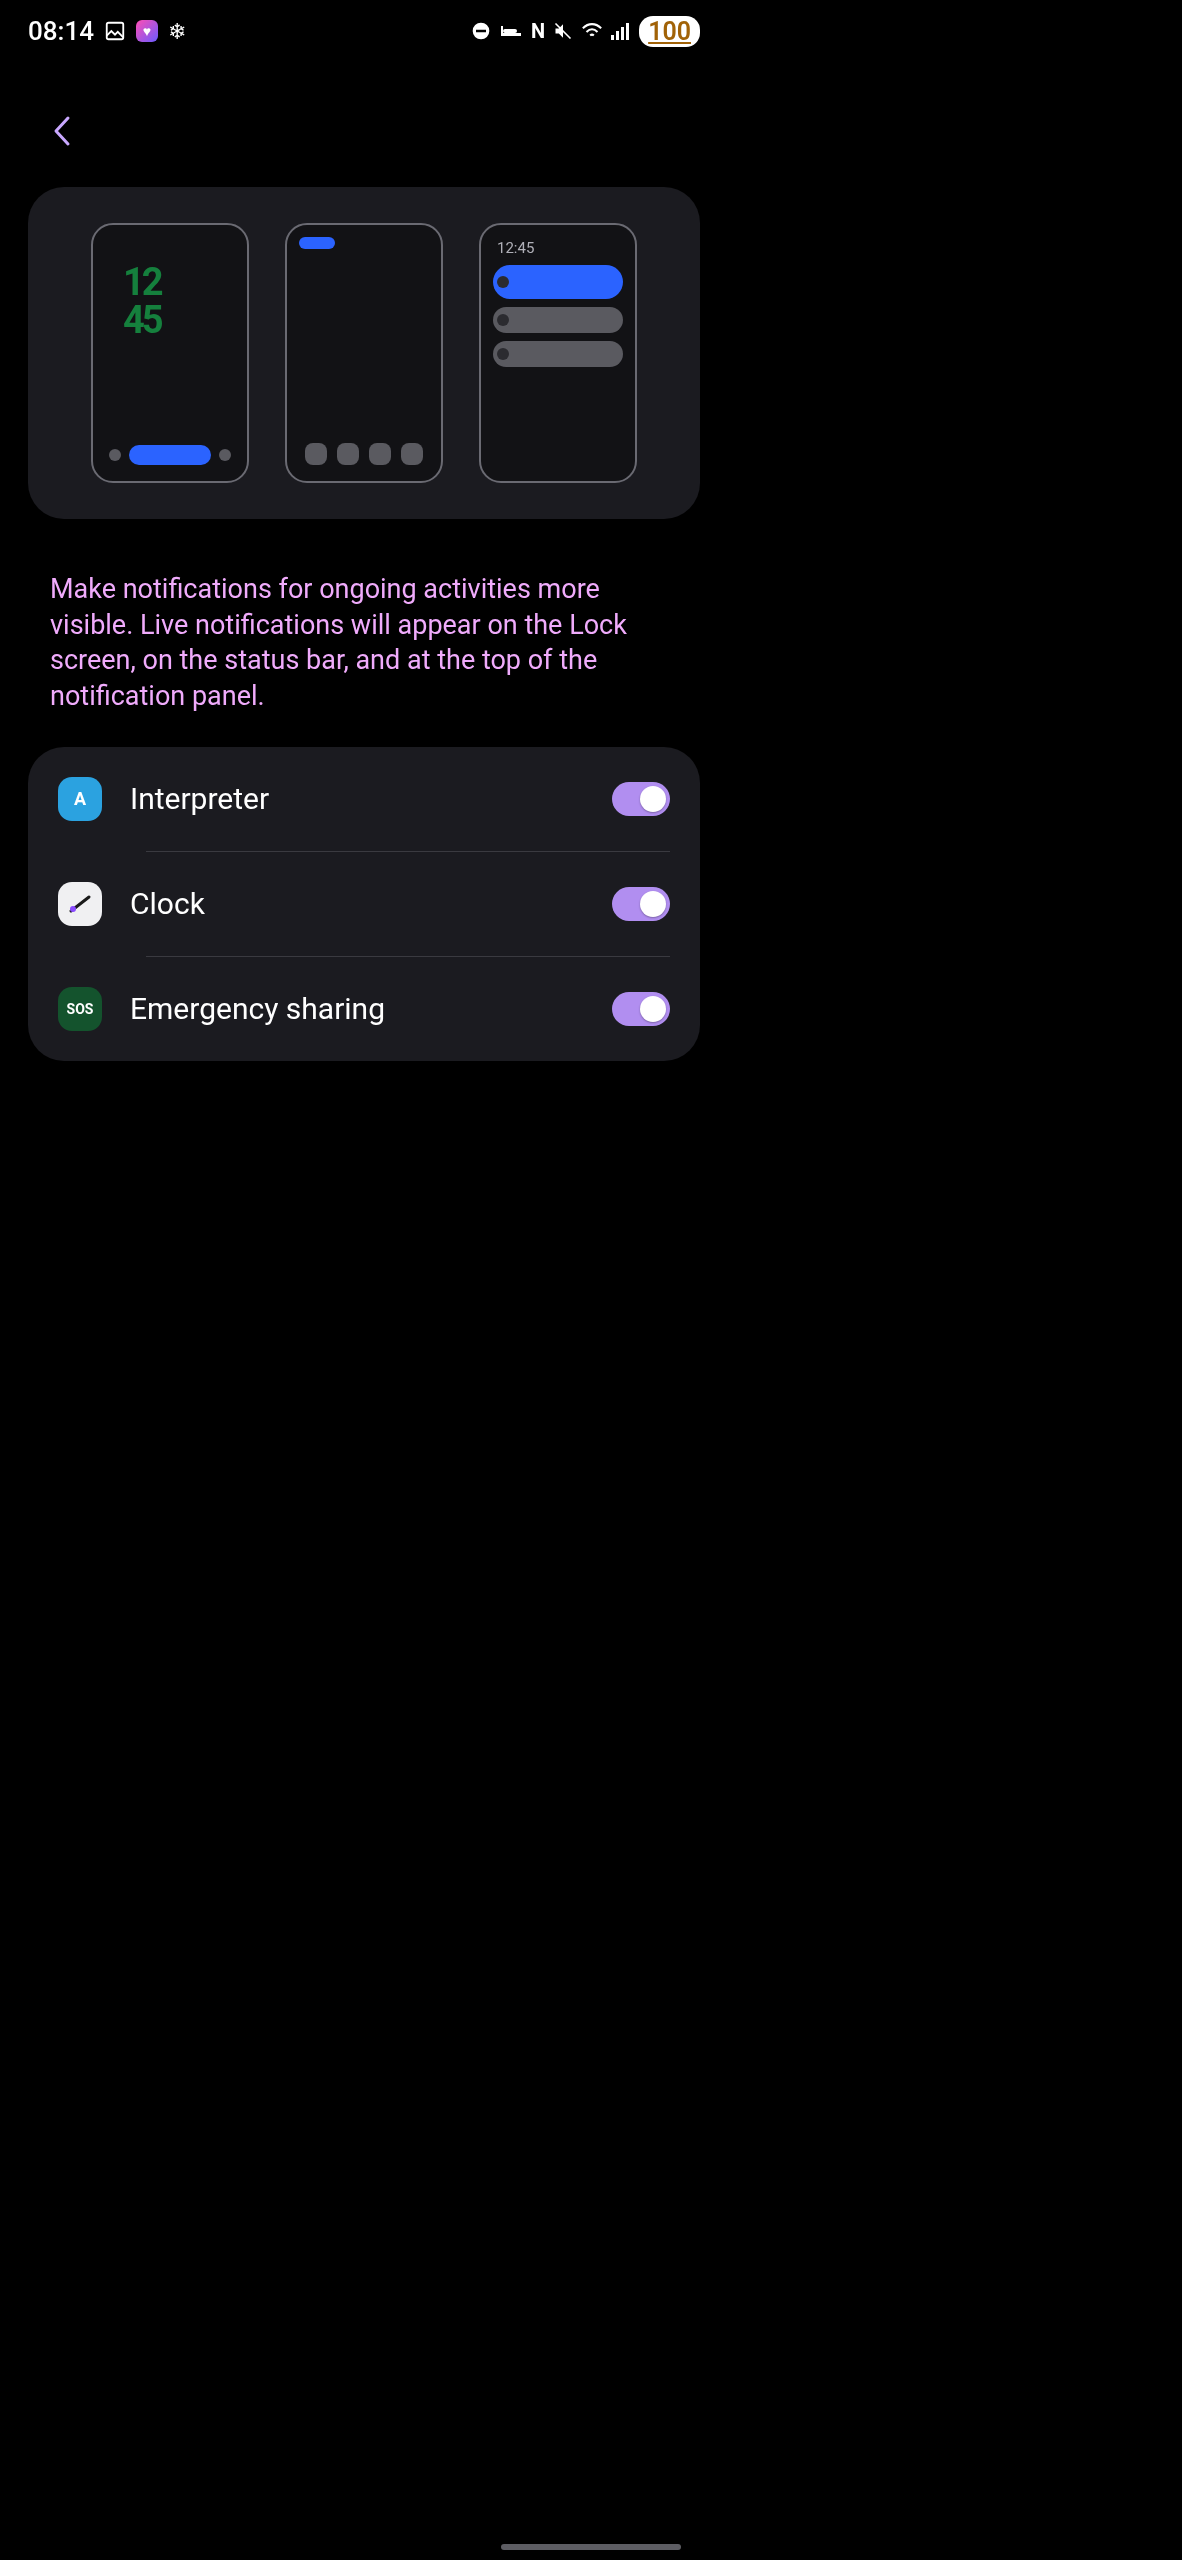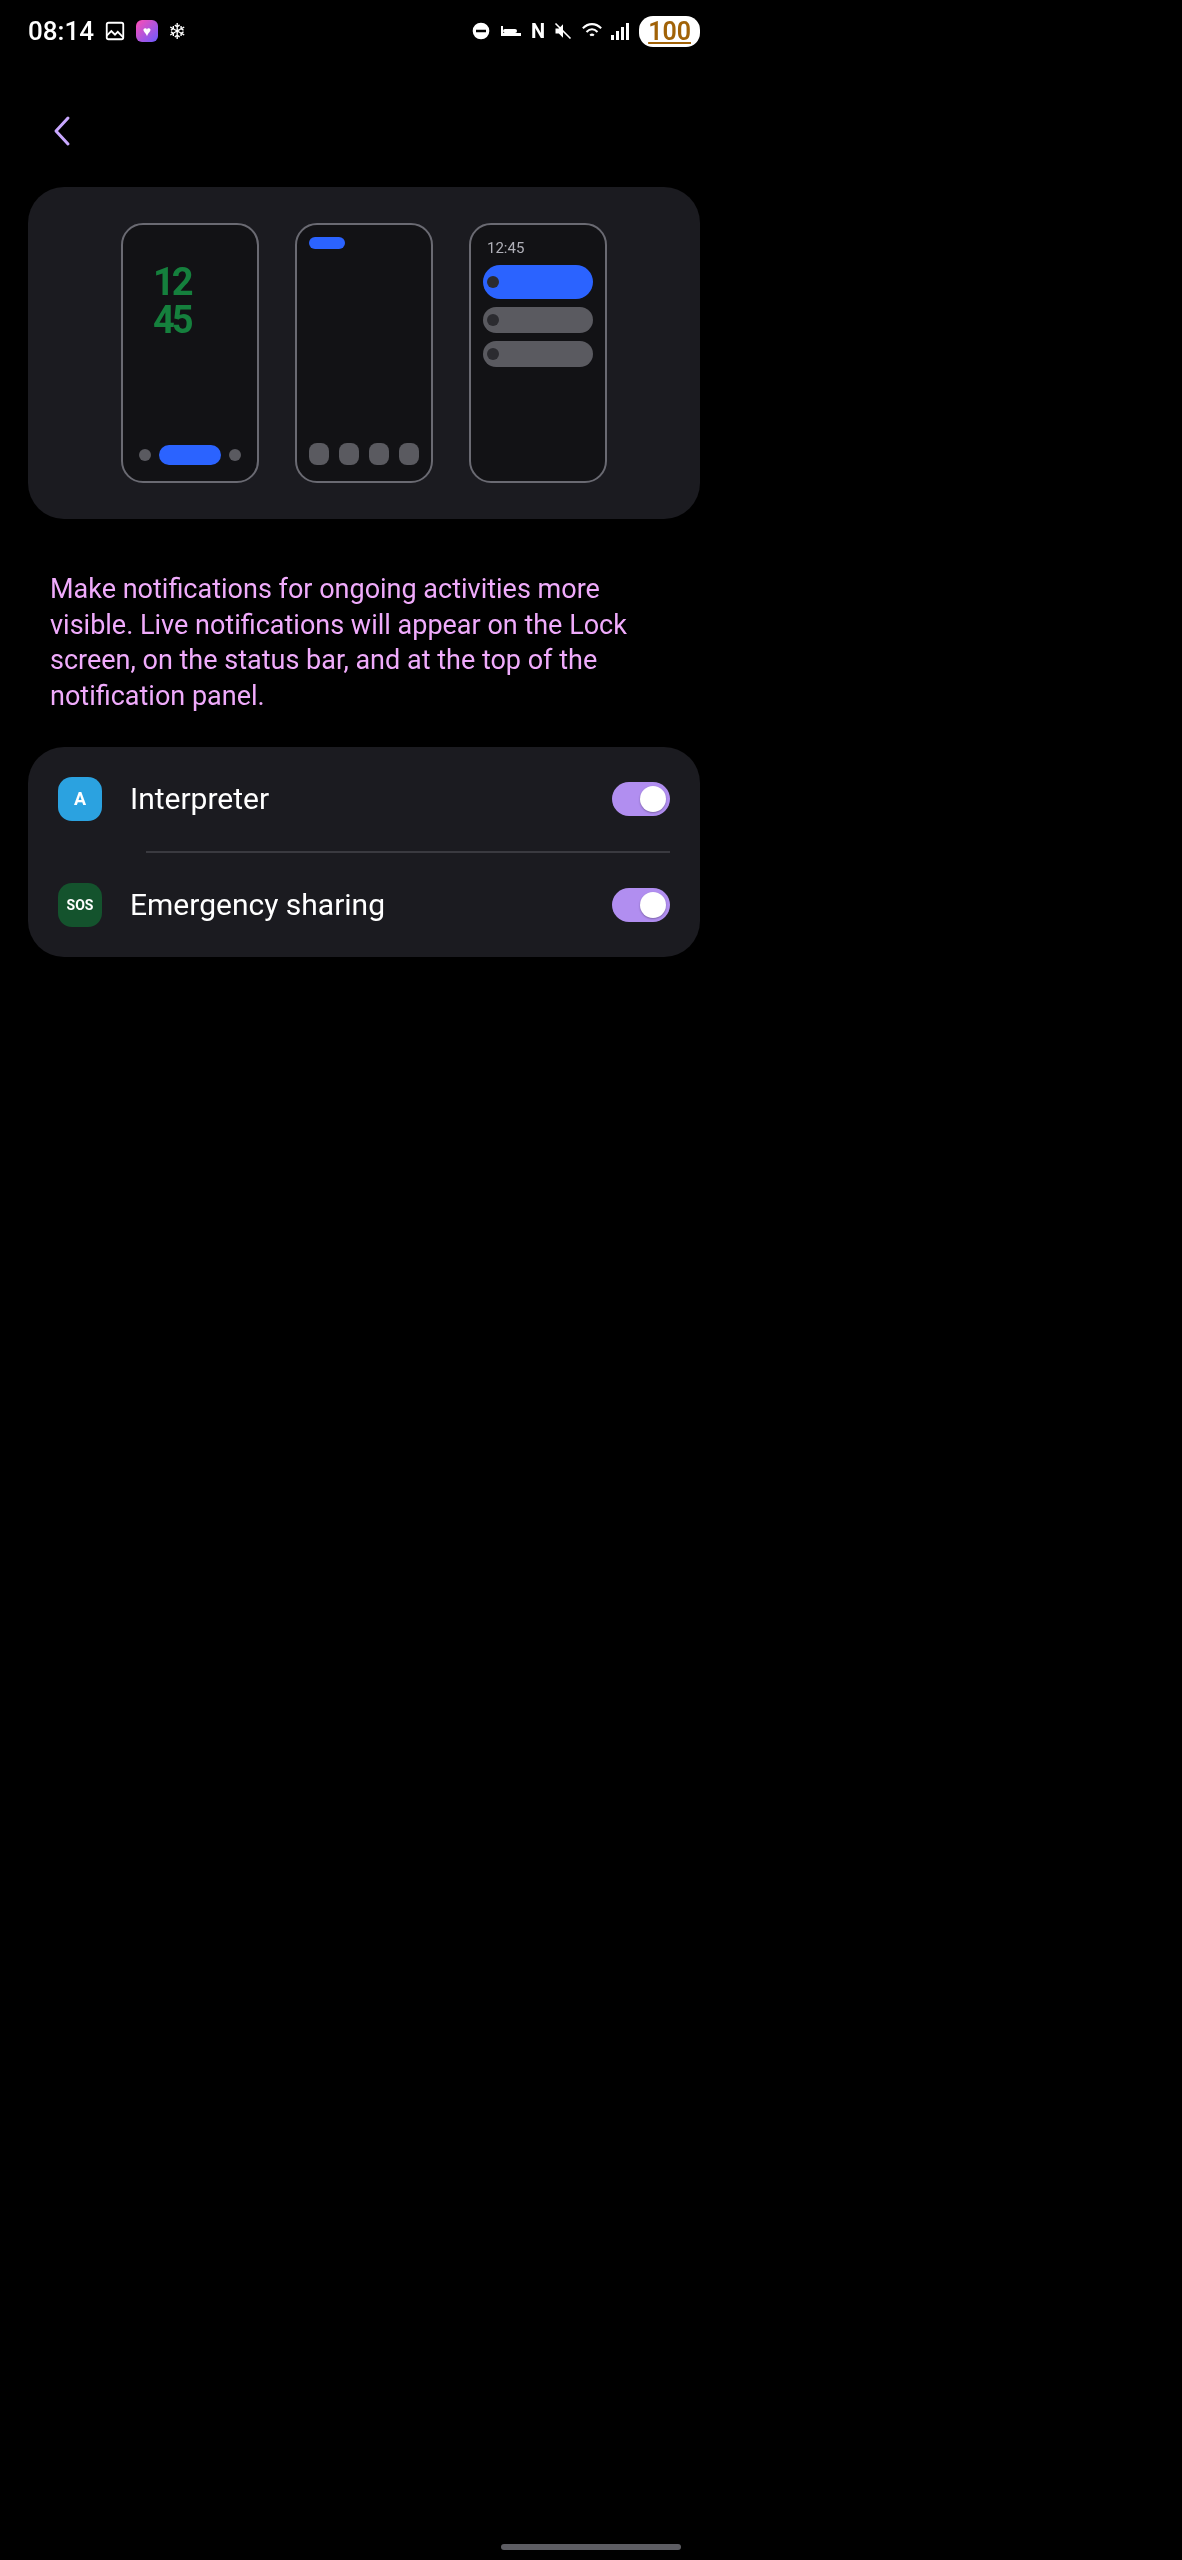--- a/index.html
+++ b/index.html
@@ -61,21 +61,21 @@
   .preview-card {
     background: #1b1b20;
     border-radius: 36px;
     margin: 6px 28px 0 28px;
     padding: 36px 24px;
     display: flex;
     justify-content: center;
     gap: 36px;
   }
   .phone {
-    width: 138px;
+    width: 158px;
     height: 260px;
     border: 2px solid #6a6a72;
     border-radius: 22px;
     padding: 12px;
     display: flex;
     flex-direction: column;
     background: #121215;
   }
   
   .lock-clock {
@@ -268,20 +268,32 @@
 
   <div class="list-row">
     <div class="app-icon icon-interpreter">A</div>
     <div class="app-label">Interpreter</div>
     <div class="toggle">
         <div class="knob"></div>
       </div>
   </div>
   <div class="divider"></div>
 
+  <div class="list-row">
+    <div class="app-icon icon-clock">
+      <svg width="30" height="30" viewBox="0 0 30 30">
+          <line x1="6" y1="22" x2="24" y2="8" stroke="#1a1a1a" stroke-width="3" stroke-linecap="round"></line>
+          <circle cx="8" cy="20" r="3" fill="#8a4bff"></circle>
+        </svg>
+    </div>
+    <div class="app-label">Clock</div>
+    <div class="toggle">
+        <div class="knob"></div>
+      </div>
+  </div>
   <div class="divider"></div>
 
   <div class="list-row">
     <div class="app-icon icon-sos">SOS</div>
     <div class="app-label">Emergency sharing</div>
     <div class="toggle">
         <div class="knob"></div>
       </div>
   </div>
 

